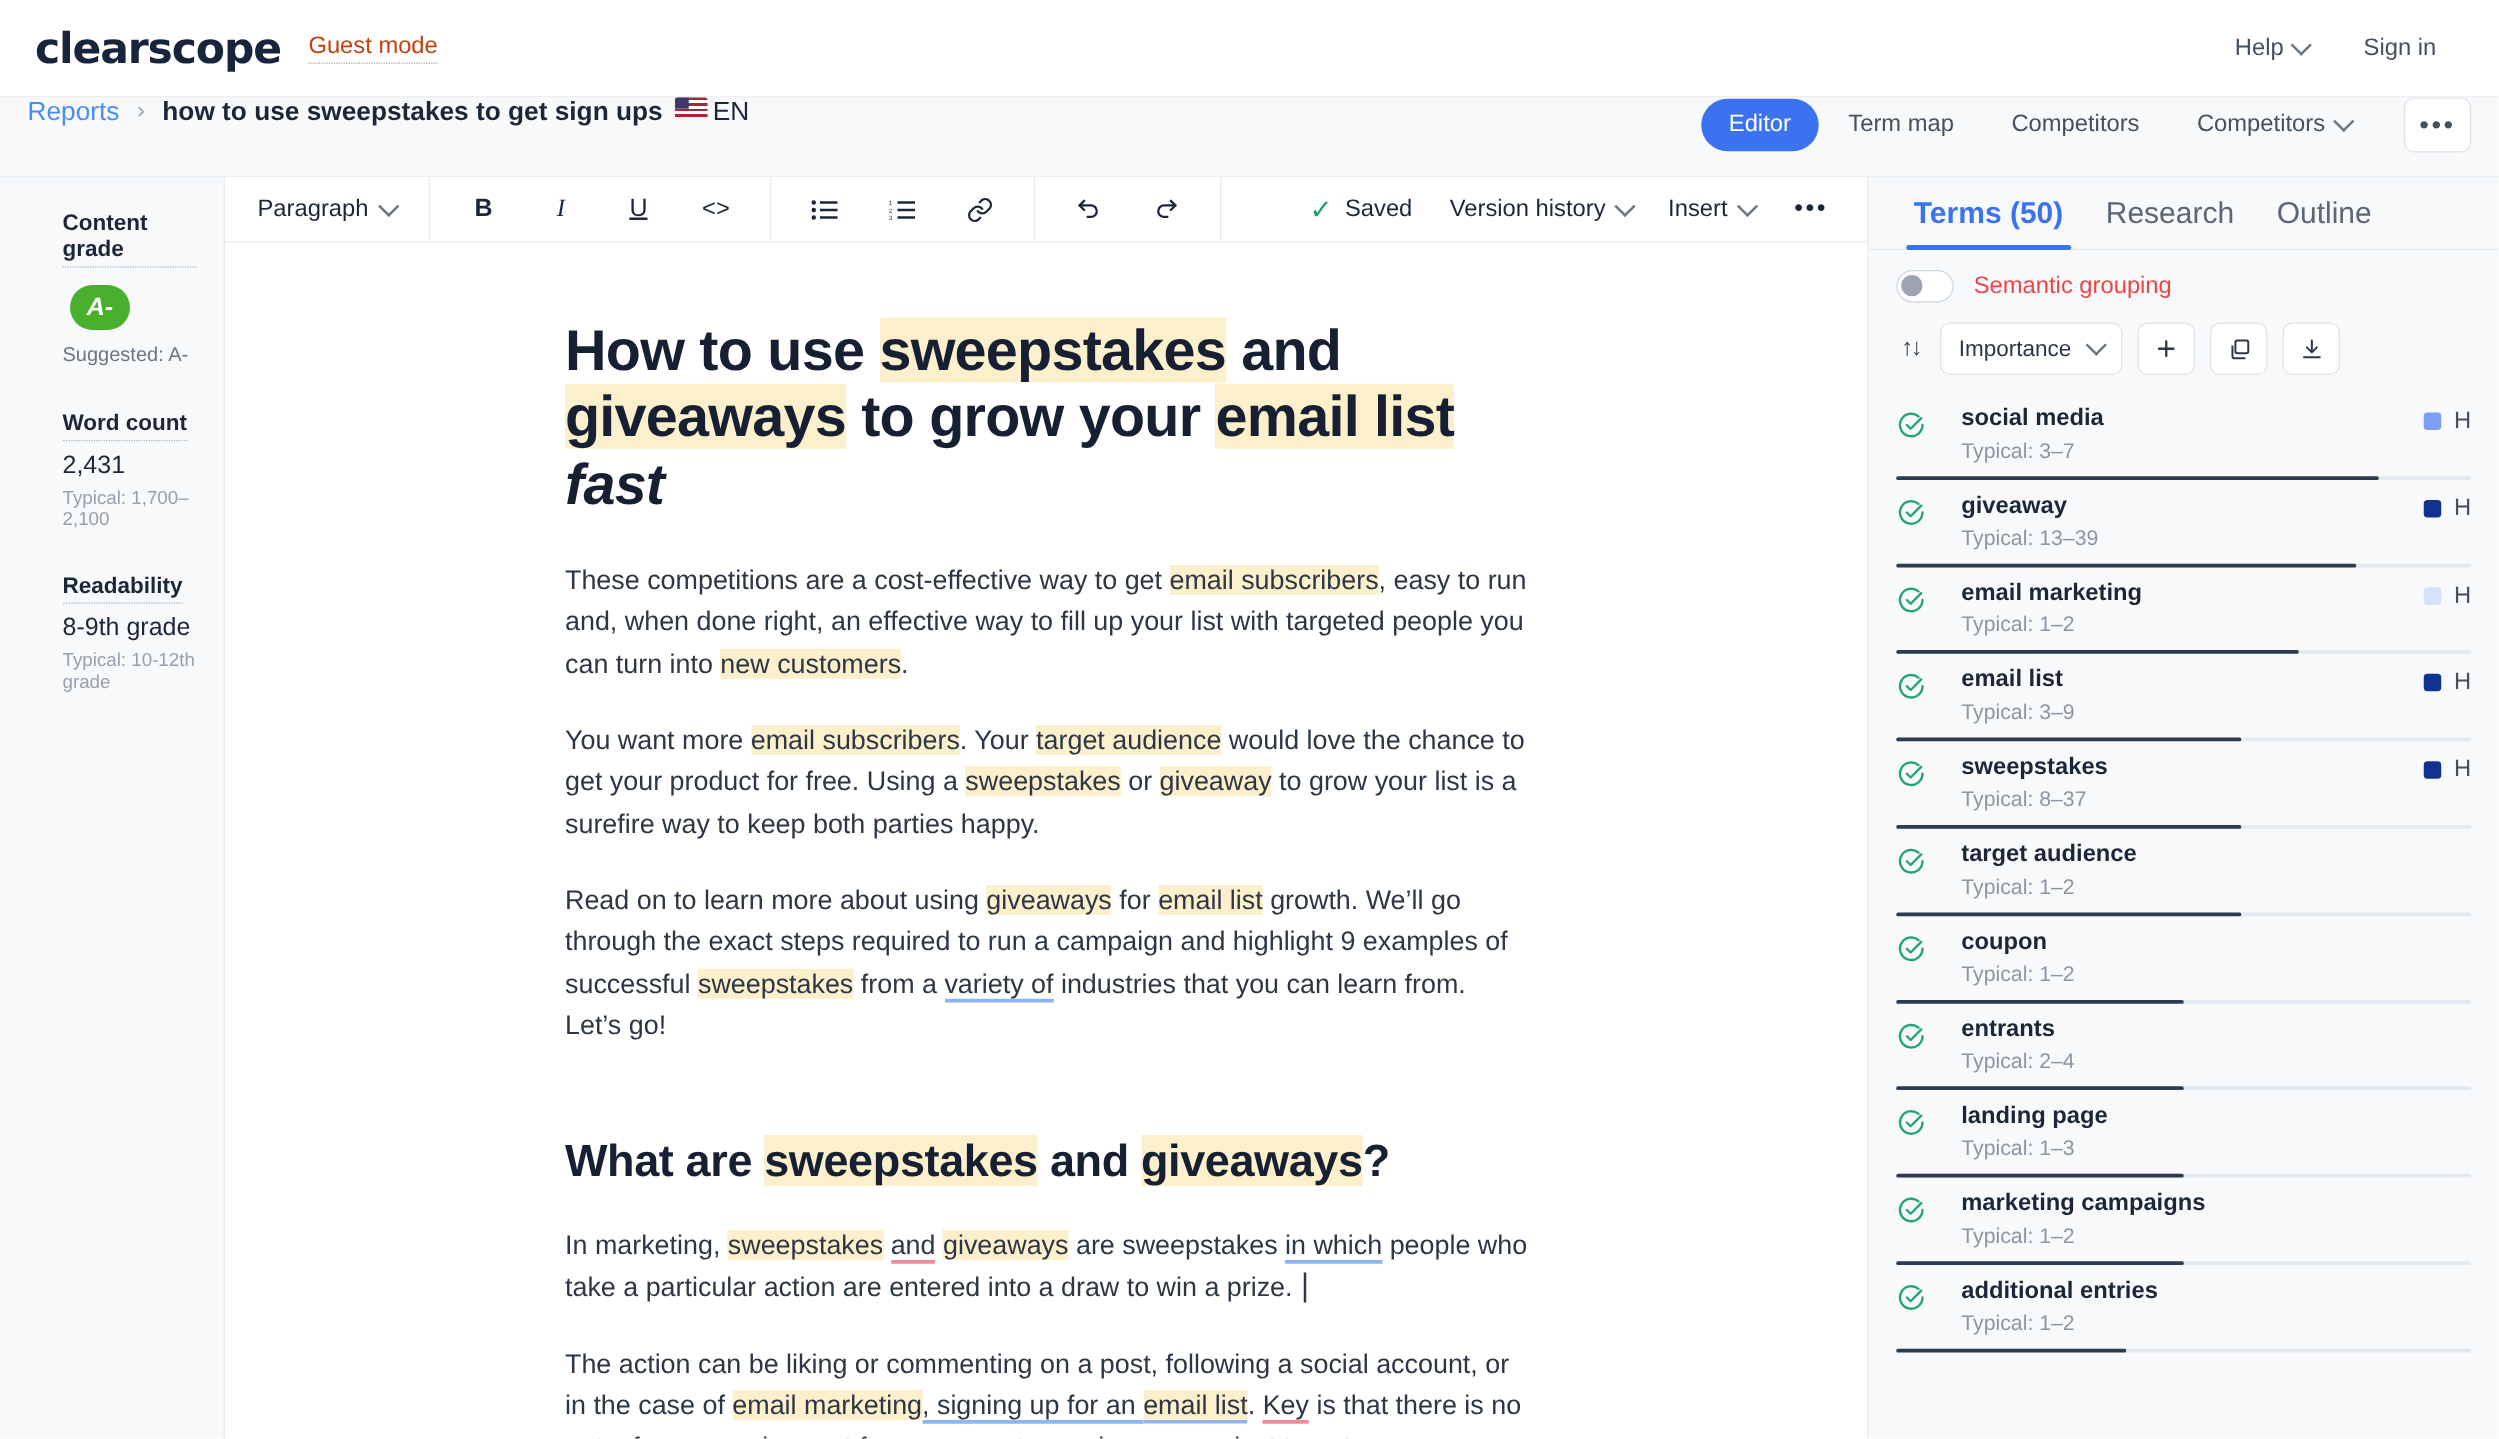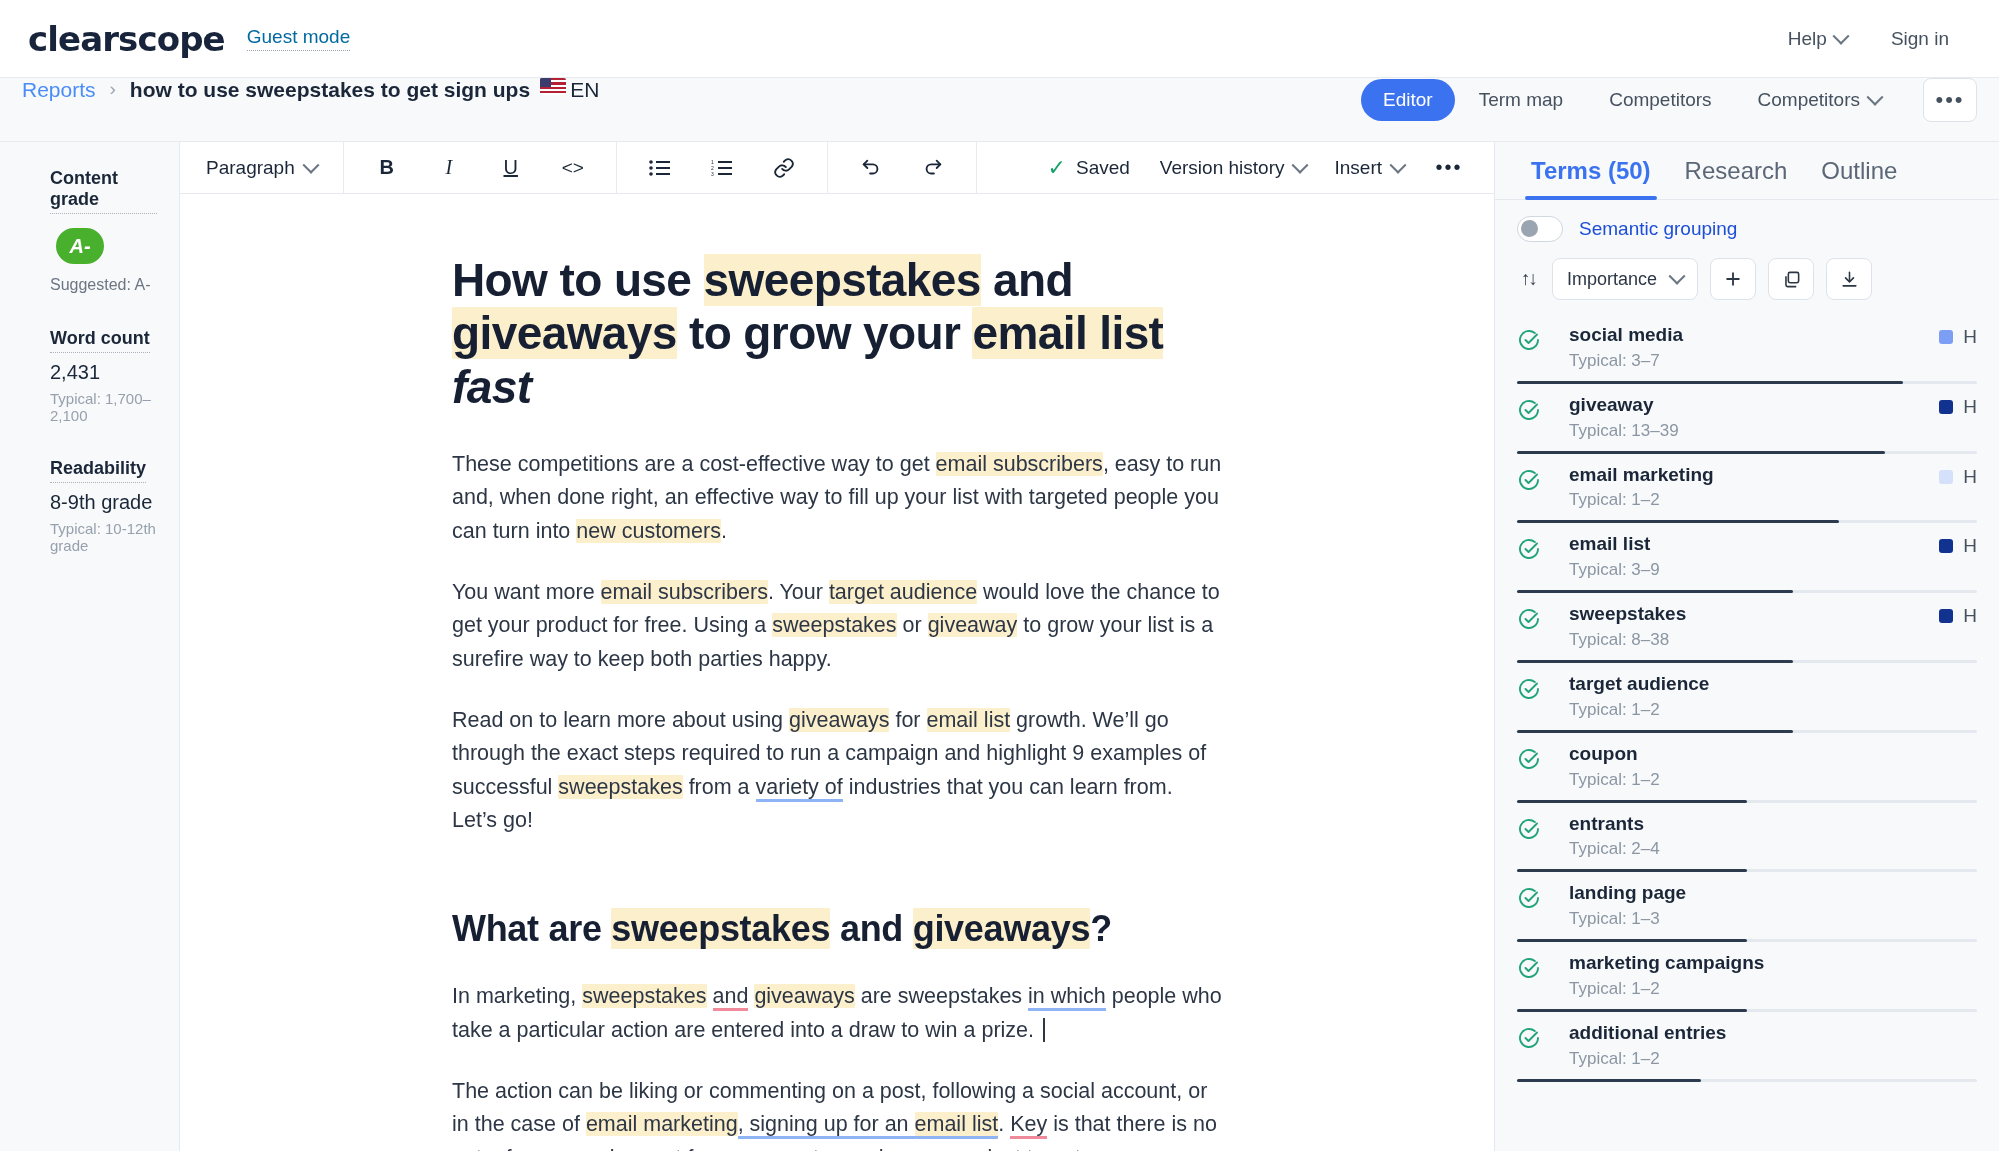--- a/index.html
+++ b/index.html
@@ -16,21 +16,21 @@
   .topbar{
     height:78px;min-height:78px;background:#fff;
     border-bottom:1px solid #e7ebf0;
     display:flex;align-items:center;padding:0 28px;box-sizing:border-box;
   }
   .brand{
     font-size:34px;font-weight:700;letter-spacing:-.9px;color:#18243b;
     font-family:"DejaVu Sans","Liberation Sans",sans-serif;
   }
   .guest{
-    margin-left:22px;font-size:19px;color:#0369a1;
+    margin-left:22px;font-size:19px;color:#c2410c;
     border-bottom:1px dotted #9aa5b1;padding-bottom:2px;cursor:pointer;
   }
   .topbar-right{margin-left:auto;display:flex;align-items:center;gap:44px;padding-right:22px;}
   .tb-link{font-size:19px;color:#46515f;display:flex;align-items:center;gap:8px;cursor:pointer;}
   .caret{display:inline-block;width:10px;height:10px;border-right:2px solid #6b7683;border-bottom:2px solid #6b7683;transform:rotate(45deg) translate(-2px,-2px);}
 
   
   .subbar{
     height:64px;min-height:64px;background:#f7f9fb;
     border-bottom:1px solid #e7ebf0;
@@ -109,21 +109,21 @@
     display:flex;flex-direction:column;
   }
   .rtabs{display:flex;align-items:flex-end;gap:6px;height:58px;min-height:58px;padding:0 22px;box-sizing:border-box;border-bottom:1px solid #e4eaf0;}
   .rtab{font-size:24px;color:#5b6776;padding:0 14px 14px 14px;cursor:pointer;position:relative;}
   .rtab.active{color:#3b72f0;font-weight:600;}
   .rtab.active:after{content:"";position:absolute;left:8px;right:8px;bottom:-1px;height:4px;background:#3b72f0;border-radius:2px;}
 
   .sgrow{display:flex;align-items:center;gap:16px;padding:16px 22px 8px 22px;}
   .toggle{width:44px;height:24px;border-radius:14px;background:#fff;border:1px solid #cfd7e0;position:relative;cursor:pointer;}
   .toggle i{position:absolute;left:3px;top:3px;width:17px;height:17px;border-radius:50%;background:#9aa5b1;}
-  .sglabel{font-size:19px;color:#1d4ed8;}
+  .sglabel{font-size:19px;color:#ef4444;}
 
   .ctrlrow{display:flex;align-items:center;gap:12px;padding:8px 22px 14px 22px;}
   .sorticon{font-size:19px;color:#3a4552;cursor:pointer;padding:0 4px;letter-spacing:-2px;}
   .select{
     height:40px;border:1px solid #dde3ea;border-radius:8px;background:#fff;
     display:flex;align-items:center;gap:14px;padding:0 14px;font-size:18px;color:#2c3645;cursor:pointer;
   }
   .sqbtn{width:44px;height:40px;border:1px solid #dde3ea;border-radius:8px;background:#fff;display:flex;align-items:center;justify-content:center;cursor:pointer;color:#2c3645;}
 
   .termlist{flex:1;overflow:hidden;}
@@ -420,21 +420,21 @@
             </div>
           </div>
           <div class="term">
             <div class="term-inner">
               <span class="tick"><svg width="24" height="24" viewBox="0 0 24 24" fill="none" stroke="#23a37a" stroke-width="1.9" stroke-linecap="round" stroke-linejoin="round">
                   <path d="M21 12a9 9 0 1 1-3.2-6.9"></path>
                   <polyline points="8.5,12 11.5,15 20,6.5"></polyline>
                 </svg></span>
               <div class="term-text">
                 <div class="term-name">sweepstakes</div>
-                <div class="term-typ">Typical: 8–38</div>
+                <div class="term-typ">Typical: 8–37</div>
               </div>
               <div class="term-right">
                 <span class="impsq" style="background: rgb(18, 50, 143);"></span>
                 <span class="impH">H</span>
               </div>
             </div>
             <div class="bar">
               <i style="width: 60%;"></i>
             </div>
           </div>

